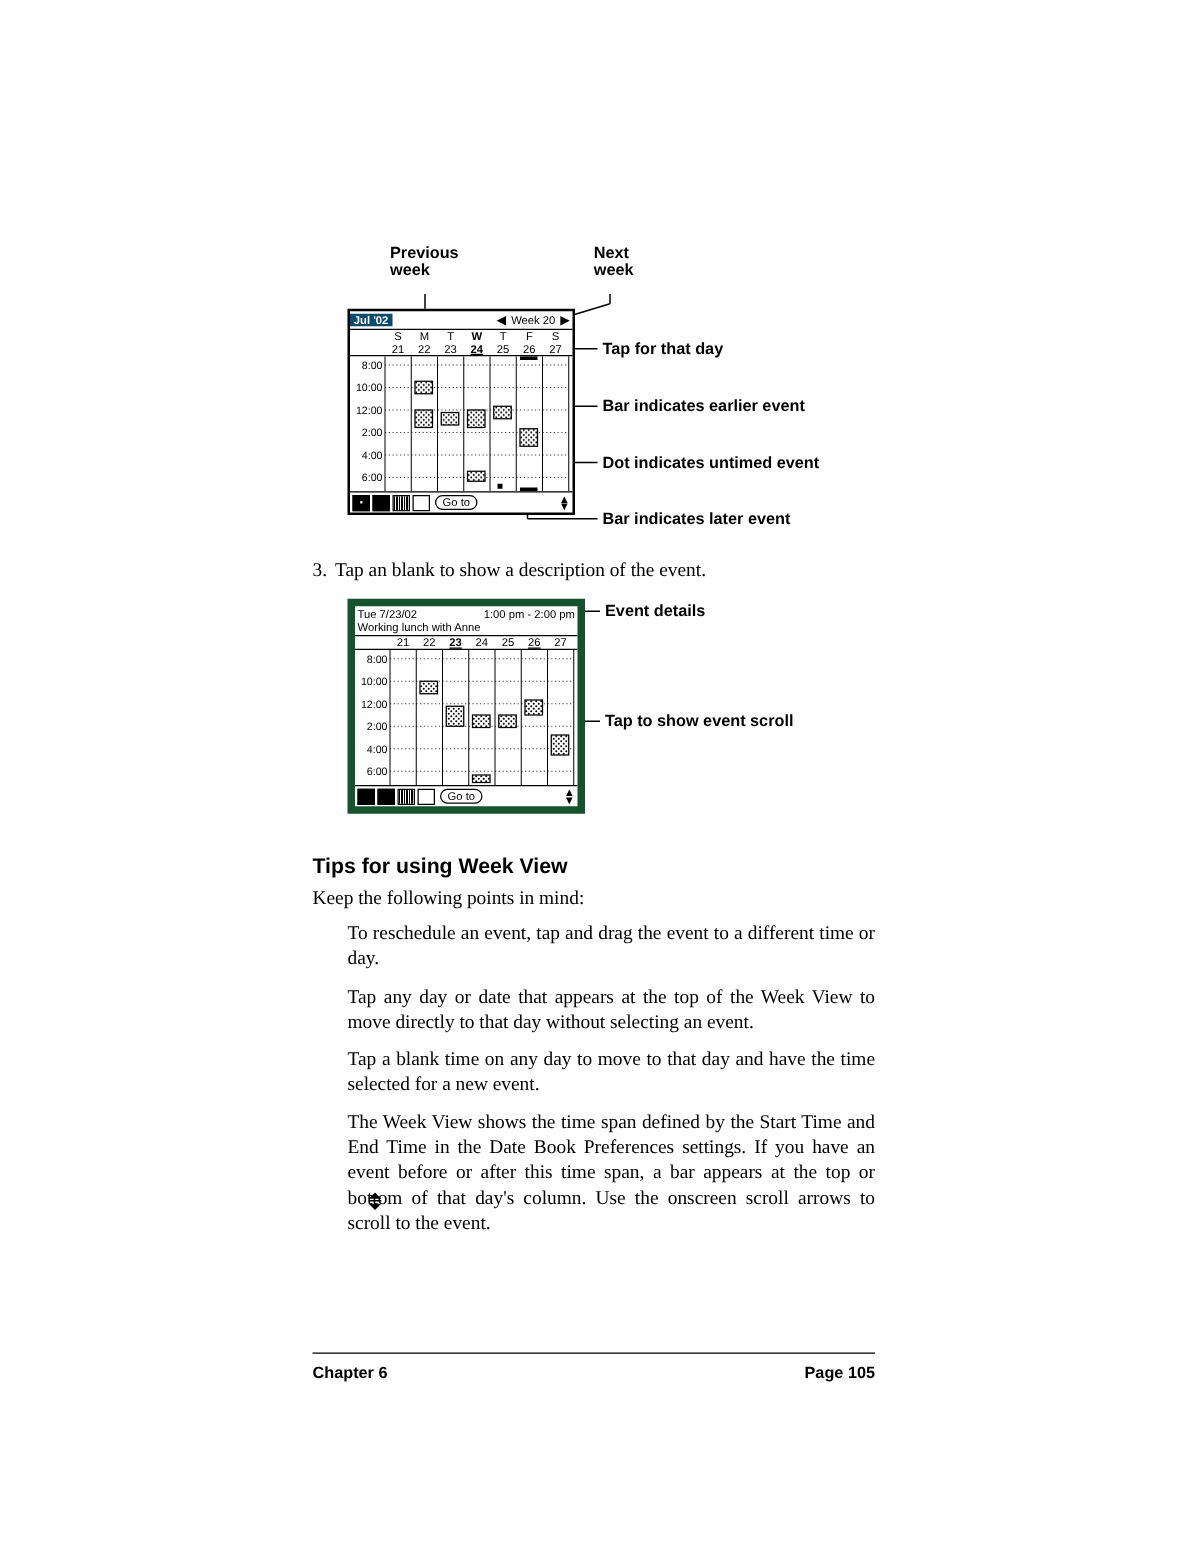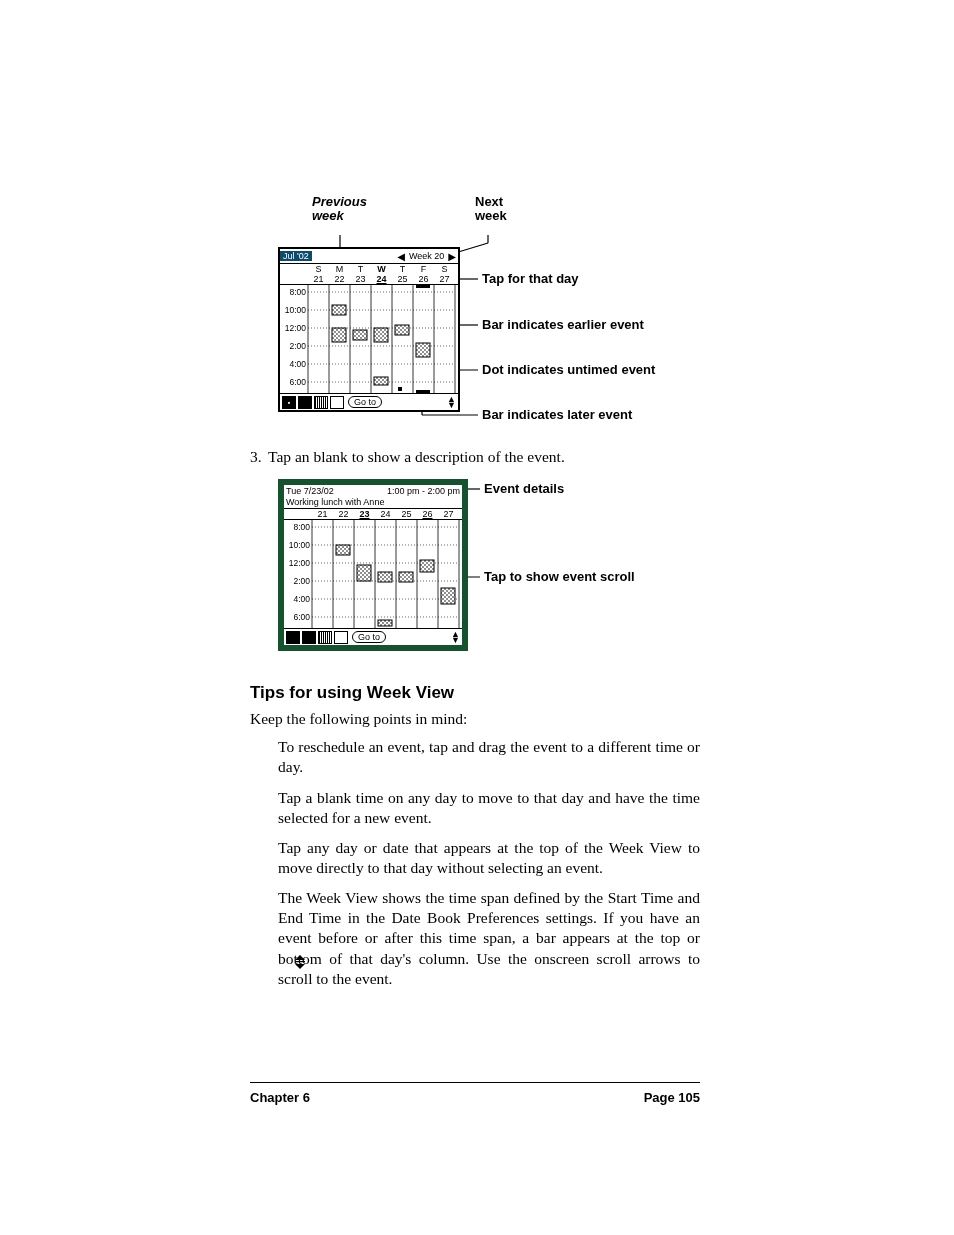--- a/index.html
+++ b/index.html
@@ -75,21 +75,21 @@
     vertical-align:-2px;
     width:12px; height:14px;
   }
 </style>
 </head>
 <body>
 
 <div class="page">
 
   <div style="position:relative; height:40px;">
-    <div class="callout-label" style="position:absolute; left:62px; top:0; white-space:pre;font-style:italic;">Previous
+    <div class="callout-label" style="position:absolute; left:62px; top:0; white-space:pre;">Previous
 week</div>
     <div class="callout-label" style="position:absolute; left:225px; top:0; white-space:pre;">Next
 week</div>
   </div>
 
   <div class="figure" style="height:200px;">
 
     <svg width="450" height="200" style="position:absolute;left:0;top:0;">
 
       <line x1="90" y1="0" x2="90" y2="18" stroke="#000" stroke-width="1.2"></line>
@@ -102,21 +102,21 @@
       <line x1="200" y1="90" x2="228" y2="90" stroke="#000" stroke-width="1.2"></line>
       <line x1="175" y1="135" x2="228" y2="135" stroke="#000" stroke-width="1.2"></line>
 
       <line x1="172" y1="168" x2="172" y2="180" stroke="#000" stroke-width="1.2"></line>
       <line x1="172" y1="180" x2="228" y2="180" stroke="#000" stroke-width="1.2"></line>
     </svg>
 
     <div style="position:absolute; left:28px; top:12px; width:178px; border:2px solid #000; background:#fff; font-family: Geneva, Tahoma, sans-serif; font-size:9px;">
 
       <div style="display:flex; align-items:center; height:14px; border-bottom:1px solid #000;">
-        <span style="background:#0c4a6e;color:#fff;font-weight:normal;padding:0 3px;font-size:9px;">Jul '02</span>
+        <span style="background:#0c4a6e;color:#fff;font-weight:bold;padding:0 3px;font-size:9px;">Jul '02</span>
         <span style="flex:1"></span>
         <span style="font-size:10px;padding:0 2px;">◀</span>
         <span style="font-size:9px;padding:0 2px;">Week 20</span>
         <span style="font-size:10px;padding:0 2px;">▶</span>
       </div>
 
       <div style="display:flex; padding-left:28px;">
         <span style="width:21px;text-align:center;">S</span>
         <span style="width:21px;text-align:center;">M</span>
         <span style="width:21px;text-align:center;">T</span>
@@ -286,22 +286,22 @@
     </div>
 
     <div class="callout-label" style="position:absolute;left:234px;top:5px;">Event details</div>
     <div class="callout-label" style="position:absolute;left:234px;top:93px;">Tap to show event scroll</div>
   </div>
 
   <div class="subhead">Tips for using Week View</div>
   <p class="body-text">Keep the following points in mind:</p>
 
   <p class="tip">To reschedule an event, tap and drag the event to a different time or day.</p>
+  <p class="tip">Tap any day or date that appears at the top of the Week View to move directly to that day without selecting an event.</p>
   <p class="tip">Tap a blank time on any day to move to that day and have the time selected for a new event.</p>
-  <p class="tip">Tap any day or date that appears at the top of the Week View to move directly to that day without selecting an event.</p>
   <p class="tip">
     <span>The Week View shows the time span defined by the Start Time and End Time in the Date Book Preferences settings. If you have an event before or after this time span, a bar appears at the top or bottom of that day's column. Use the onscreen scroll arrows  to scroll to the event.</span>
     <svg class="scroll-arrows" viewBox="0 0 12 14" style="position:relative;left:-102px;top:-17px;">
       <polygon points="6,0 11,5 1,5" fill="#000"></polygon>
       <rect x="1" y="6" width="10" height="1.2" fill="#000"></rect>
       <polygon points="6,14 11,9 1,9" fill="#000"></polygon>
     </svg>
   </p>
 
 </div>

